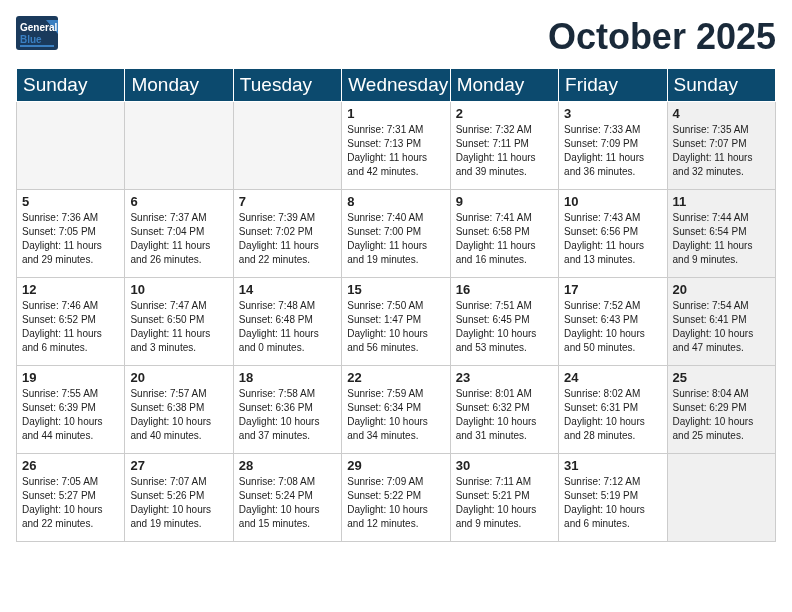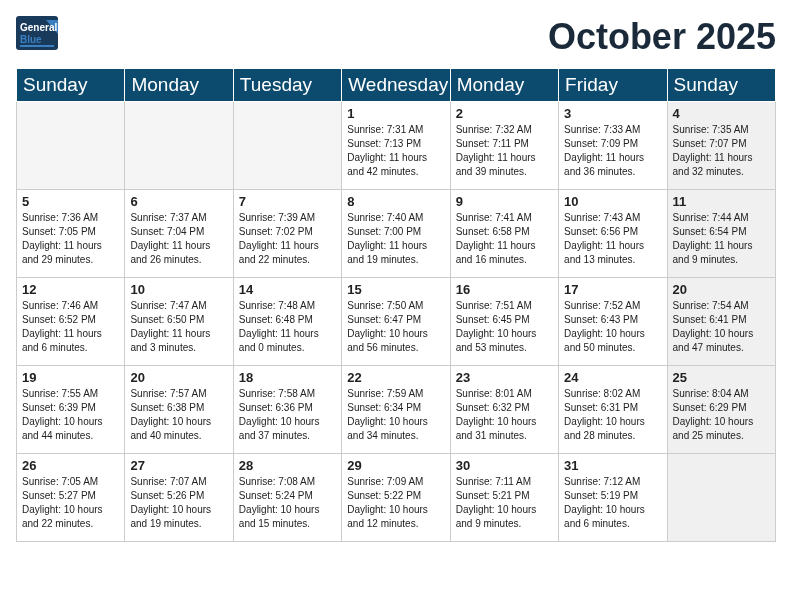--- a/index.html
+++ b/index.html
@@ -195,21 +195,21 @@
         </td>
         <td class="cal-cell">
           <span class="day-num">14</span>
           <div class="cell-text">Sunrise: 7:48 AM
 Sunset: 6:48 PM
 Daylight: 11 hours and 0 minutes.</div>
         </td>
         <td class="cal-cell">
           <span class="day-num">15</span>
           <div class="cell-text">Sunrise: 7:50 AM
-Sunset: 6:47 PM
+Sunset: 1:47 PM
 Daylight: 10 hours and 56 minutes.</div>
         </td>
         <td class="cal-cell">
           <span class="day-num">16</span>
           <div class="cell-text">Sunrise: 7:51 AM
 Sunset: 6:45 PM
 Daylight: 10 hours and 53 minutes.</div>
         </td>
         <td class="cal-cell">
           <span class="day-num">17</span>

